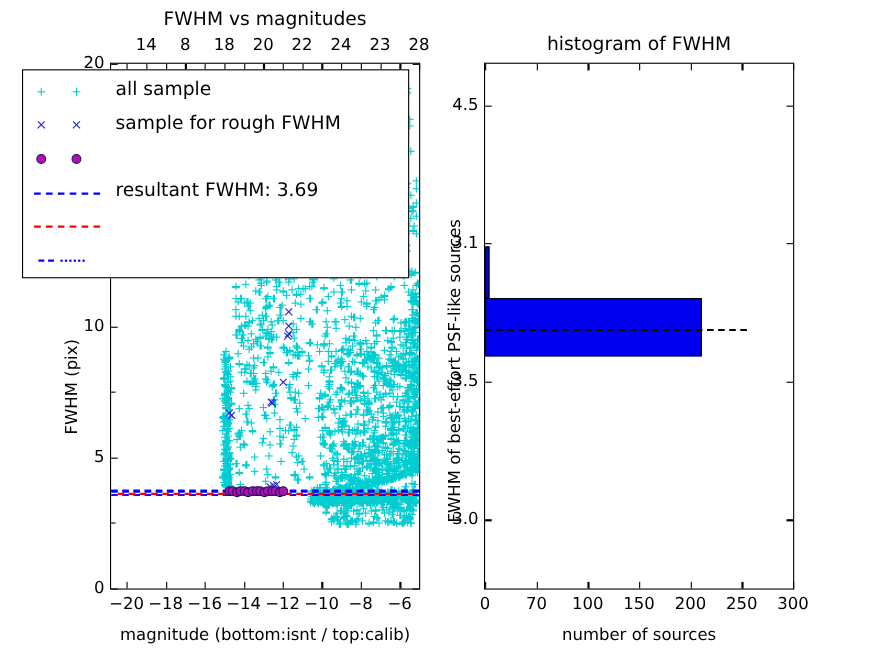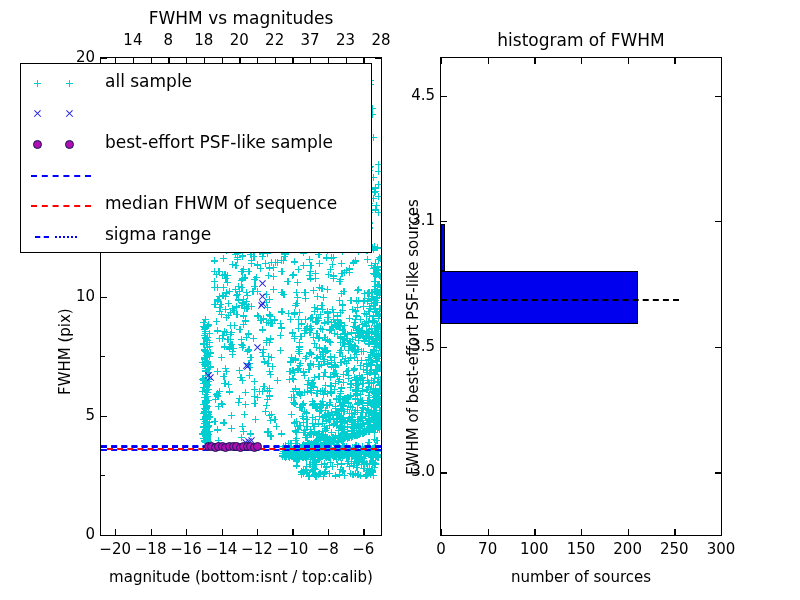--- a/index.html
+++ b/index.html
@@ -65,21 +65,21 @@
   <div>
 
     <div class="ttl" style="left:100px;top:8px;width:282px;">FWHM vs magnitudes</div>
 
     <div id="top-ticklabels">
         <div class="tick" style="left: 118.899px; top: 31px; width: 28px; text-align: center;">14</div>
         <div class="tick" style="left: 154.342px; top: 31px; width: 28px; text-align: center;">8</div>
         <div class="tick" style="left: 189.785px; top: 31px; width: 28px; text-align: center;">18</div>
         <div class="tick" style="left: 225.228px; top: 31px; width: 28px; text-align: center;">20</div>
         <div class="tick" style="left: 260.671px; top: 31px; width: 28px; text-align: center;">22</div>
-        <div class="tick" style="left: 296.114px; top: 31px; width: 28px; text-align: center;">37</div>
+        <div class="tick" style="left: 296.114px; top: 31px; width: 28px; text-align: center;">24</div>
         <div class="tick" style="left: 331.557px; top: 31px; width: 28px; text-align: center;">23</div>
         <div class="tick" style="left: 367px; top: 31px; width: 28px; text-align: center;">28</div>
       </div>
 
     <div id="bot-ticklabels">
         <div class="tick" style="left: 94.1772px; top: 540px; width: 42px; text-align: center;">−20</div>
         <div class="tick" style="left: 129.62px; top: 540px; width: 42px; text-align: center;">−18</div>
         <div class="tick" style="left: 165.063px; top: 540px; width: 42px; text-align: center;">−16</div>
         <div class="tick" style="left: 200.506px; top: 540px; width: 42px; text-align: center;">−14</div>
         <div class="tick" style="left: 235.949px; top: 540px; width: 42px; text-align: center;">−12</div>
@@ -2506,45 +2506,44 @@
               <div class="mk plus" style="left:16px;top:15.5px;"></div>
               <div class="mk plus" style="left:48px;top:15.5px;"></div>
             </div>
             <div class="lg-txt">all sample</div>
           </div>
           <div class="lg-row" style="top:30.5px;">
             <div class="lg-sym">
               <div class="mk cross" style="left:16px;top:15.5px;"></div>
               <div class="mk cross" style="left:48px;top:15.5px;"></div>
             </div>
+            <div class="lg-txt">sample for rough FWHM</div>
           </div>
           <div class="lg-row" style="top:61px;">
             <div class="lg-sym">
               <div class="mk dot" style="left:16px;top:15.5px;"></div>
               <div class="mk dot" style="left:48px;top:15.5px;"></div>
             </div>
-            <div class="lg-txt">best-effort PSF-like sample</div>
           </div>
           <div class="lg-row" style="top:91.5px;">
             <div class="lg-sym">
               <div class="lg-line" style="border-top:2.4px dashed #0000ff;"></div>
             </div>
+            <div class="lg-txt">resultant FWHM: 3.69</div>
           </div>
           <div class="lg-row" style="top:122px;">
             <div class="lg-sym">
               <div class="lg-line" style="border-top:2.4px dashed #ff0000;"></div>
             </div>
-            <div class="lg-txt">median FHWM of sequence</div>
           </div>
           <div class="lg-row" style="top:152.5px;">
             <div class="lg-sym">
               <div class="lg-line" style="border-top:2.4px dashed #0000ff;width:14px;left:14px;"></div>
               <div class="lg-line" style="border-top:2.4px dotted #0000ff;width:22px;left:34px;"></div>
             </div>
-            <div class="lg-txt">sigma range</div>
           </div>
         </div>
     </div>
   </div>
 
   <div>
 
     <div class="ttl" style="left:440px;top:30px;width:282px;">histogram of FWHM</div>
 
     <div class="frame" style="left:440px;top:57px;width:282px;height:479px;"></div>

